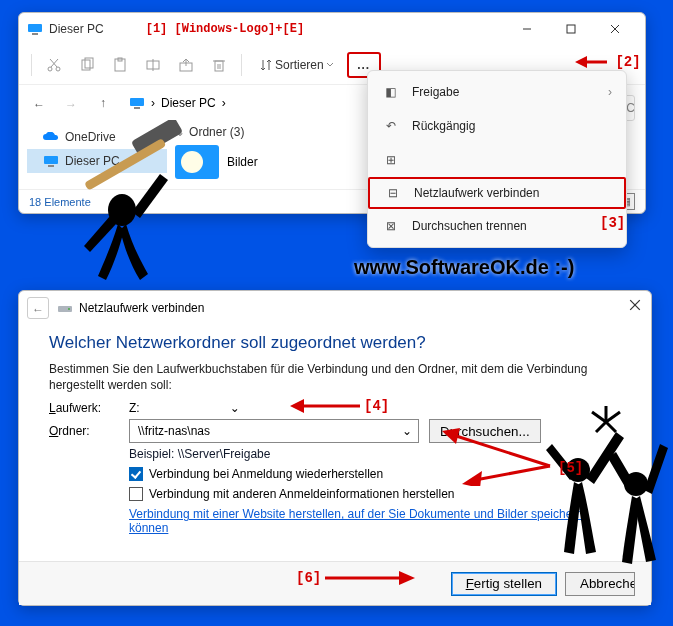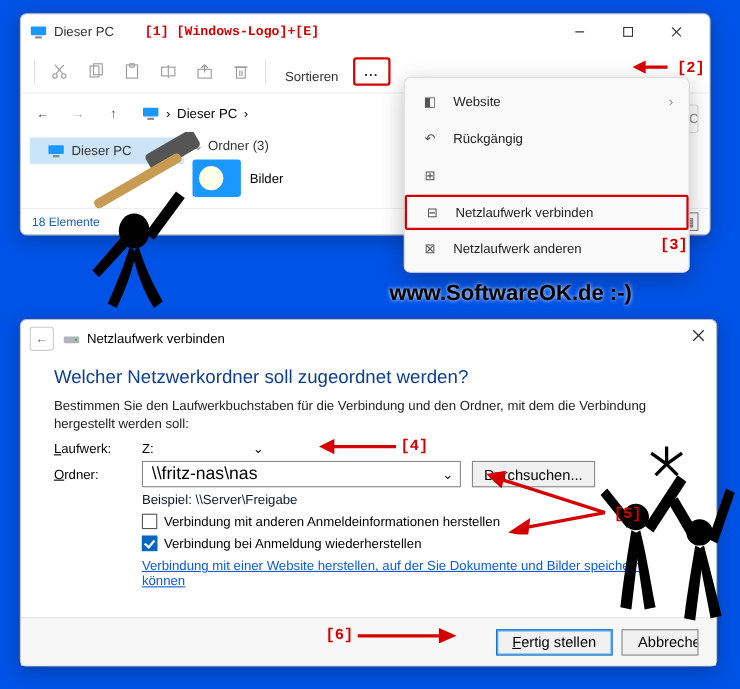--- a/index.html
+++ b/index.html
@@ -12,21 +12,21 @@
   .titlebar .title { flex:0 0 auto; color:#333; }
   .annot { color:#d40000; font-weight:bold; font-family:"Courier New", monospace; margin:0 4px; }
   .titlebar .spacer { flex:1; }
   .winbtn { width:44px; height:28px; display:flex; align-items:center; justify-content:center; color:#333; }
   .winbtn svg { width:10px; height:10px; }
   
   .toolbar { display:flex; align-items:center; height:40px; padding:0 8px; gap:3px; border-bottom:1px solid #eee; }
   .tbtn { width:30px; height:30px; display:flex; align-items:center; justify-content:center; color:#777; border-radius:4px; }
   .tbtn.new { width:auto; padding:0 10px; border:1px solid #ddd; gap:6px; color:#555; }
   .divider { width:1px; height:22px; background:#e0e0e0; margin:0 4px; }
-  .sort { display:flex; align-items:center; gap:13px; color:#333; padding:0 10px; height:30px;flex-direction:column; }
+  .sort { display:flex; align-items:center; gap:2px; color:#333; padding:0 10px; height:30px; }
   .more { border:2px solid #d40000; border-radius:3px; width:34px; height:26px; display:flex; align-items:center; justify-content:center; color:#333; font-weight:bold; letter-spacing:1px; }
   
   .navbar { display:flex; align-items:center; height:36px; padding:0 6px; gap:4px; }
   .navbtn { width:28px; height:28px; display:flex; align-items:center; justify-content:center; color:#555; }
   .addr { flex:0 0 auto; display:flex; align-items:center; gap:6px; padding:0 8px; height:26px; }
   .search { position:absolute; right:10px; top:82px; height:26px; padding:0 8px; color:#888; border:1px solid #ddd; border-radius:3px; display:flex; align-items:center; width:68px; overflow:hidden; white-space:nowrap;}
   
   .explbody { display:flex; height:80px; padding:4px 8px; }
   .tree { width:140px; }
   .tree .item { display:flex; align-items:center; gap:6px; height:24px; padding-left:16px; color:#333;}
@@ -56,21 +56,21 @@
   .wizard .titlebar { height:34px; }
   .wizback { width:22px; height:22px; border:1px solid #ccc; border-radius:3px; display:flex; align-items:center; justify-content:center; color:#777; margin-right:8px;}
   .wizard-body { padding:4px 30px 0 30px; }
   .heading { color:#0b3e91; font-size:17px; margin:4px 0 8px; }
   .desc { color:#222; line-height:1.35; margin-bottom:8px;}
   .row { display:flex; align-items:center; margin:4px 0; }
   .lbl { width:80px; }
   .lbl u { text-decoration:underline; }
   .drivesel { display:flex; align-items:center; gap:90px;}
   .folderin { width:290px; height:24px; border:1px solid #888; padding:0 6px; display:flex; align-items:center; justify-content:space-between; margin-right:10px;}
-  .folderin input{ border:none; outline:none; width:100%; font-family:inherit; font-size:16px;}
+  .folderin input{ border:none; outline:none; width:100%; font-family:inherit; font-size:12px;}
   .browse { height:24px; padding:0 10px; border:1px solid #888; background:#f1f1f1; }
   .example { margin-left:80px; color:#0f172a; margin-top:2px;}
   .chk { display:flex; align-items:center; gap:6px; margin-left:80px; margin-top:6px;}
   .chkbox { width:14px; height:14px; border:1px solid #555; background:#fff; display:flex; align-items:center; justify-content:center;}
   .chkbox.checked { background:#0067c0; border-color:#0067c0;}
   .chkbox.checked::after{content:"";width:4px;height:7px;border:solid #fff;border-width:0 2px 2px 0;transform:rotate(40deg);margin-bottom:2px;}
   .link { color:#0b5bd7; text-decoration:underline; margin-left:80px; margin-top:6px; display:block; max-width:500px;}
   .wizfoot { position:absolute; bottom:0; left:0; right:0; height:44px; border-top:1px solid #e4e4e4; background:#f7f7f7; display:flex;align-items:center;justify-content:flex-end; gap:8px; padding:0 16px;}
   .btn { height:24px; padding:0 14px; border:1px solid #888; background:#f1f1f1; display:flex; align-items:center;}
   .btn.primary { border:1px solid #0067c0; box-shadow:inset 0 0 0 1px #4aa3ff;}
@@ -97,21 +97,21 @@
 
 <div class="window explorer">
   <div class="titlebar">
     <span class="icon">
       <svg viewBox="0 0 16 16">
           <rect x="1" y="3" width="14" height="8" rx="1" fill="#1a98ff"></rect>
           <rect x="5" y="12" width="6" height="2" fill="#888"></rect>
         </svg>
     </span>
     <span class="title">Dieser PC</span>
-    <span class="annot" style="margin-left:28px;text-align:right;">[1]  [Windows-Logo]+[E]</span>
+    <span class="annot" style="margin-left:42px;text-align:right;">[1]  [Windows-Logo]+[E]</span>
     <span class="spacer"></span>
     <span class="winbtn">
         <svg viewBox="0 0 10 10">
           <line x1="1" y1="5" x2="9" y2="5" stroke="currentColor"></line>
         </svg>
       </span>
     <span class="winbtn">
         <svg viewBox="0 0 10 10">
           <rect x="1" y="1" width="8" height="8" fill="none" stroke="currentColor"></rect>
         </svg>
@@ -193,20 +193,26 @@
       <span>Dieser PC</span>
       <span>›</span>
     </div>
   </div>
   <div class="search">
       <span>"Dieser PC" durch...</span>
     </div>
 
   <div class="explbody">
     <div class="tree">
+      <div class="item">
+        <svg width="16" height="10" viewBox="0 0 16 10">
+            <path d="M3 8a3 3 0 010-6 5 5 0 019 1 2.5 2.5 0 011 5H3z" fill="#0a84ff"></path>
+          </svg>
+        <span>OneDrive</span>
+      </div>
       <div class="item sel">
         <svg width="16" height="16" viewBox="0 0 16 16">
             <rect x="1" y="3" width="14" height="8" rx="1" fill="#1a98ff"></rect>
             <rect x="5" y="12" width="6" height="2" fill="#888"></rect>
           </svg>
         <span>Dieser PC</span>
       </div>
     </div>
     <div class="content">
       <div class="group">
@@ -225,37 +231,37 @@
     <div class="viewbtns">
       <span>≡</span>
       <span class="act">▦</span>
     </div>
   </div>
 </div>
 
 <div class="menu">
   <div class="mitem">
     <span class="micon">◧</span>
-    <span>Website</span>
+    <span>Freigabe</span>
     <span class="chev">›</span>
   </div>
   <div class="mitem">
     <span class="micon">↶</span>
     <span>Rückgängig</span>
   </div>
   <div class="mitem">
     <span class="micon">⊞</span>
   </div>
   <div class="mitem hl">
     <span class="micon">⊟</span>
     <span>Netzlaufwerk verbinden</span>
   </div>
   <div class="mitem">
     <span class="micon">⊠</span>
-    <span>Netzlaufwerk anderen</span>
+    <span>Durchsuchen trennen</span>
   </div>
 </div>
 
 <div class="wm" style="left:354px; top:256px;">www.SoftwareOK.de :-)</div>
 
 <div class="window wizard">
   <div class="titlebar">
     <span class="wizback">←</span>
     <svg width="16" height="16" viewBox="0 0 16 16">
         <rect x="1" y="6" width="14" height="6" rx="1" fill="#aeb5bd"></rect>
@@ -286,26 +292,26 @@
       <div class="folderin">
         <input value="\\fritz-nas\nas" style="">
         <span>⌄</span>
       </div>
       <button class="browse"><span>Durchsuchen...</span></button>
     </div>
 
     <div class="example">Beispiel: \\Server\Freigabe</div>
 
     <div class="chk">
+      <span class="chkbox checked"></span>
+      <span>Verbindung bei Anmeldung wiederherstellen</span>
+    </div>
+    <div class="chk">
       <span class="chkbox"></span>
       <span>Verbindung mit anderen Anmeldeinformationen herstellen</span>
-    </div>
-    <div class="chk">
-      <span class="chkbox checked"></span>
-      <span>Verbindung bei Anmeldung wiederherstellen</span>
     </div>
     <a class="link">Verbindung mit einer Website herstellen, auf der Sie Dokumente und Bilder speichern können</a>
   </div>
 
   <div class="wizfoot">
     <button class="btn primary">
         <u>F</u>
         <span>ertig stellen</span>
       </button>
     <button class="btn" style="width:70px;overflow:hidden;">

